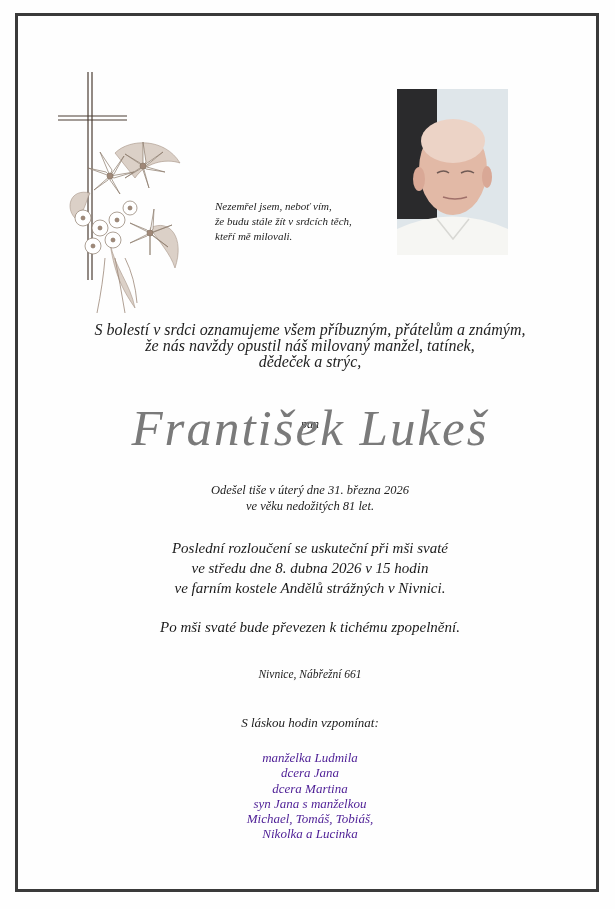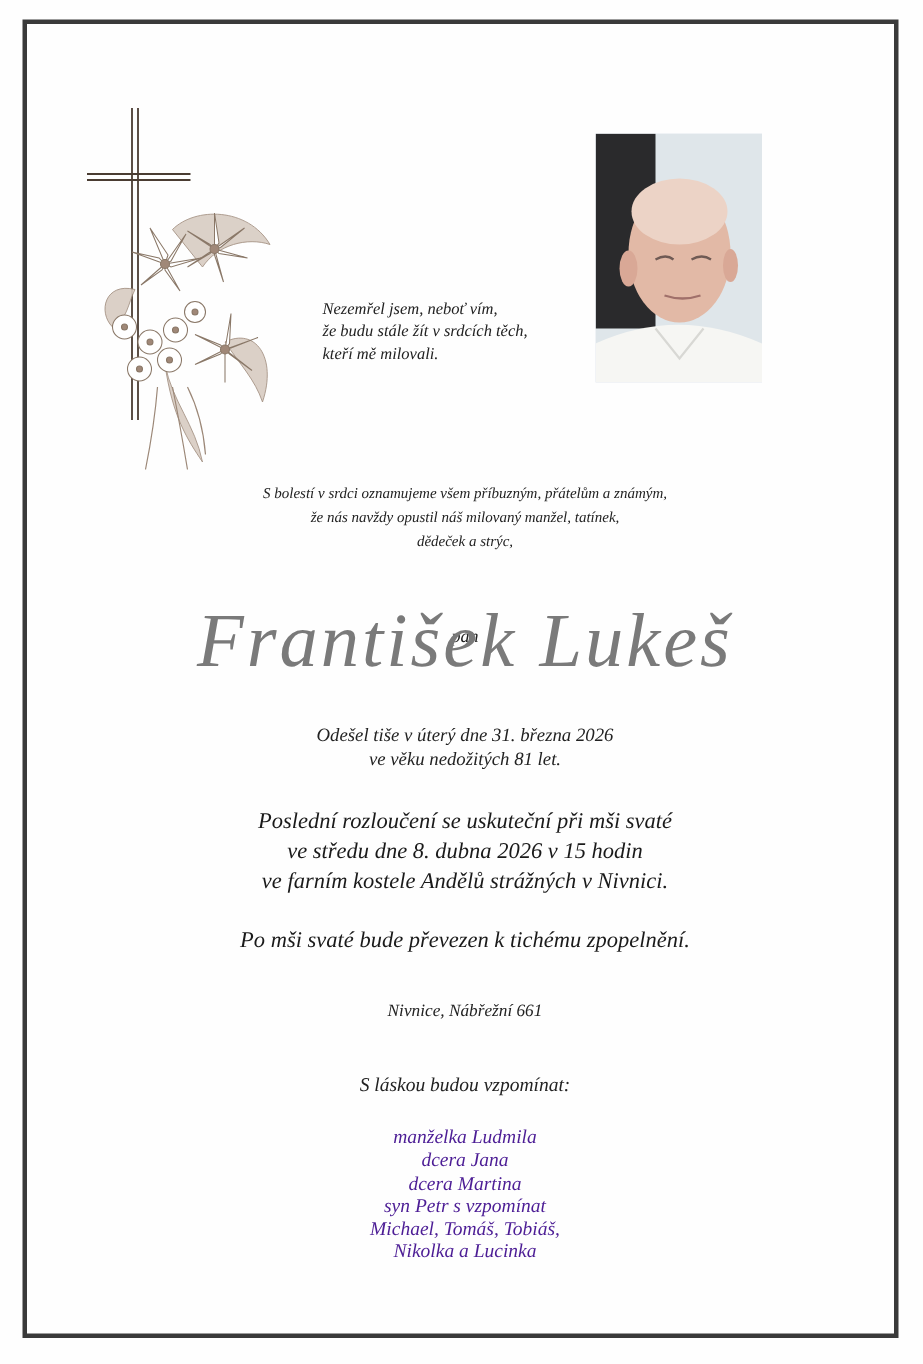--- a/index.html
+++ b/index.html
@@ -4,21 +4,21 @@
 <style>
   html, body { margin:0; padding:0; }
   body { width:615px; height:909px; background:#fefefe; position:relative; overflow:hidden;
          font-family:"Liberation Serif","DejaVu Serif",serif; color:#1a1a1a; }
   .frame { position:absolute; left:15px; top:13px; width:584px; height:879px;
            border:3px solid #3a3a3a; box-sizing:border-box; }
   .abs { position:absolute; }
   .center { text-align:center; font-style:italic; }
   .motto { left:215px; top:199px; font-size:11px; line-height:15px; font-style:italic; color:#222; }
   .photo { left:397px; top:89px; width:111px; height:166px; overflow:hidden; background:#e8ecef; }
-  .announce { left:60px; width:500px; top:322px; font-size:10px; line-height:16px; color:#222; }
+  .announce { left:60px; width:500px; top:322px; font-size:16px; line-height:16px; color:#222; }
   .pan { left:60px; width:500px; top:381px; font-size:12px; color:#222;margin-top:36px; }
   .name { left:60px; width:500px; top:398px; font-size:51px; line-height:60px; color:#7a7a7a;
           letter-spacing:2px; font-style:italic; }
   .died { left:60px; width:500px; top:482px; font-size:12.5px; line-height:16px; color:#222; }
   .ceremony { left:60px; width:500px; top:538px; font-size:15px; line-height:20px; color:#1a1a1a; }
   .ceremony b { font-weight:normal; }
   .cremation { left:60px; width:500px; top:619px; font-size:15px; color:#1a1a1a; }
   .address { left:60px; width:500px; top:668px; font-size:11.5px; color:#222; }
   .remember { left:60px; width:500px; top:715px; font-size:13px; color:#222; }
   .mourners { left:60px; width:500px; top:750px; font-size:13px; line-height:15.3px; color:#4c1d95; }
@@ -126,22 +126,22 @@
 <div class="abs center ceremony">
   <div>Poslední rozloučení se uskuteční při mši svaté</div>
   <div><b>ve středu dne 8. dubna 2026 v 15 hodin</b></div>
   <div>ve farním kostele Andělů strážných v Nivnici.</div>
 </div>
 
 <div class="abs center cremation">Po mši svaté bude převezen k tichému zpopelnění.</div>
 
 <div class="abs center address">Nivnice, Nábřežní 661</div>
 
-<div class="abs center remember">S láskou budou vzpomínat:</div>
+<div class="abs center remember">S láskou hodin vzpomínat:</div>
 
 <div class="abs center mourners">
   <div>manželka Ludmila</div>
   <div>dcera Jana</div>
   <div>dcera Martina</div>
-  <div>syn Petr s vzpomínat</div>
+  <div>syn Jana s manželkou</div>
   <div>Michael, Tomáš, Tobiáš,</div>
   <div>Nikolka a Lucinka</div>
 </div>
 
 </body></html>

